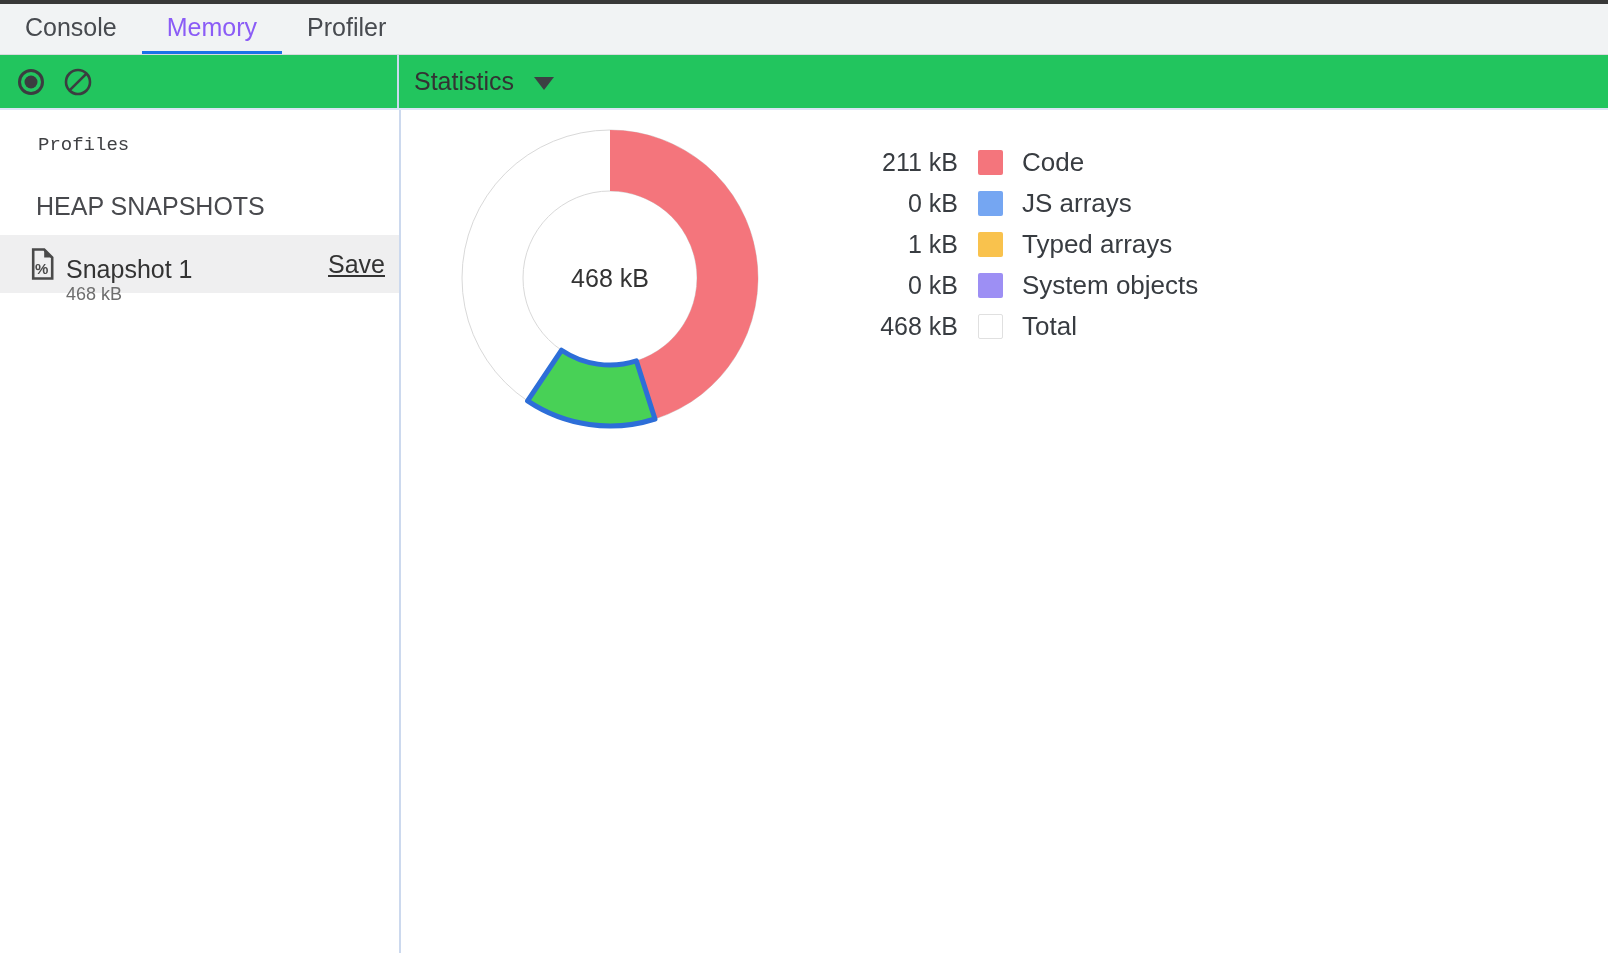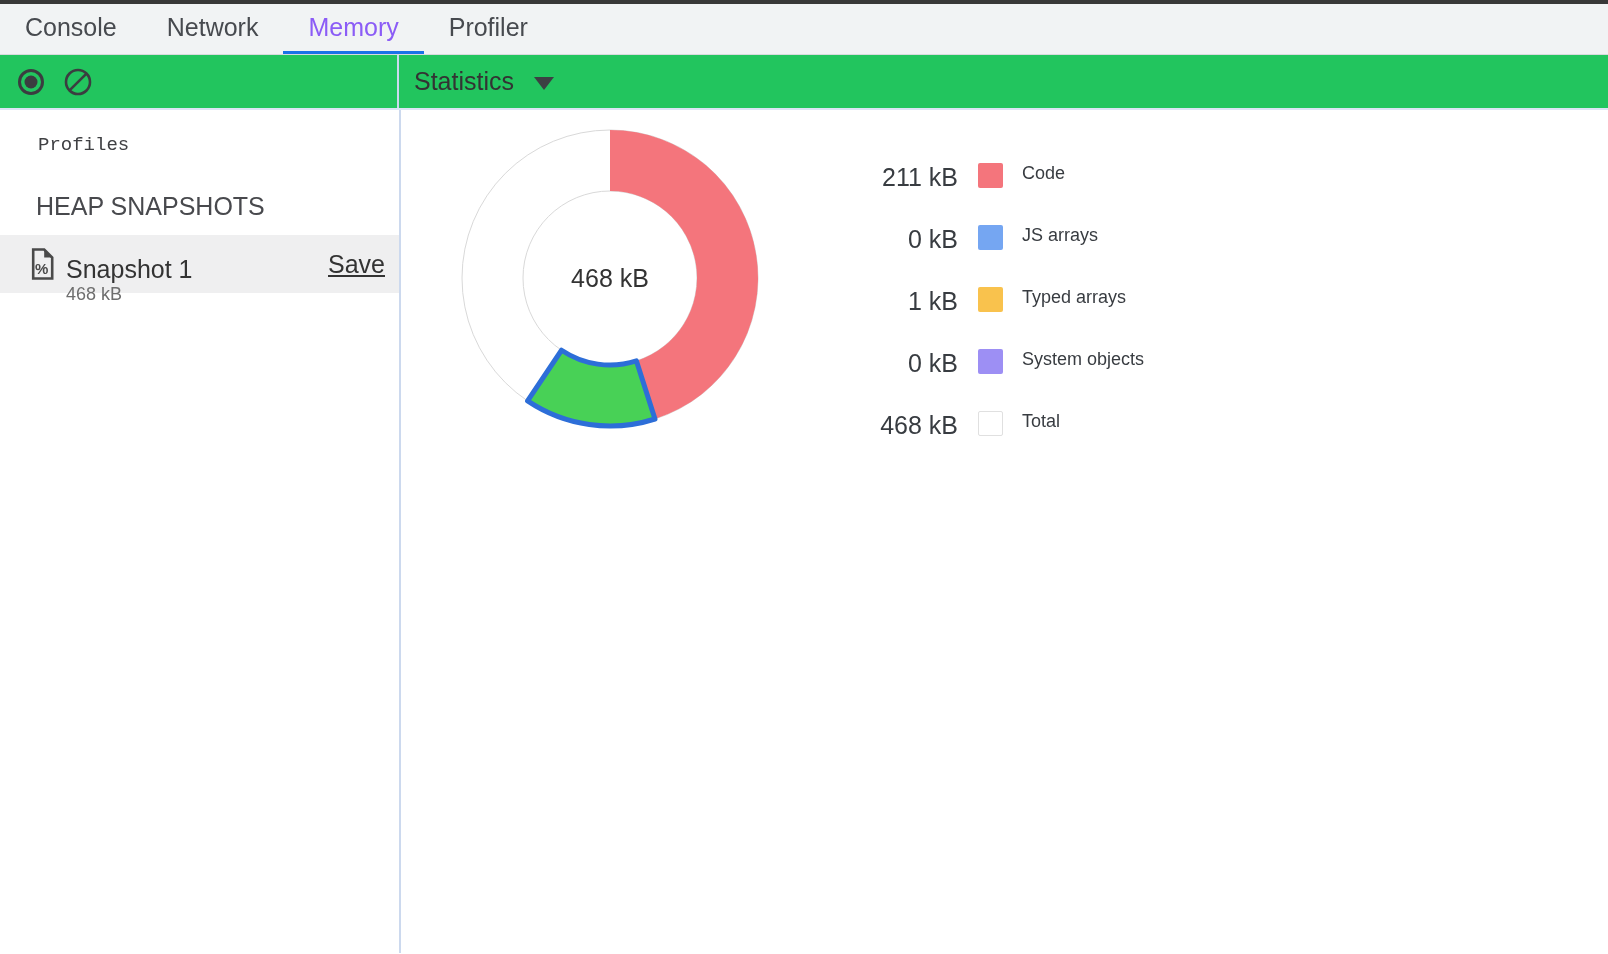--- a/index.html
+++ b/index.html
@@ -45,36 +45,35 @@
 
   
   .donut-wrap { position:absolute; left:59px; top:18px; width:300px; height:300px; }
   .donut-wrap svg { overflow:visible; }
   .donut-center { position:absolute; left:0; top:0; width:300px; height:300px;
     display:flex; align-items:center; justify-content:center;
     font-size:25px; color:#333; pointer-events:none; }
 
   
   .legend { position:absolute; left:457px; top:32px; }
-  .legend-row { display:flex; height:41px; cursor:pointer;margin-top:21px; }
+  .legend-row { display:flex; align-items:center; height:41px; cursor:pointer; }
   .legend-row.sel { font-weight:bold; }
   .legend-size { width:100px; text-align:right; font-size:25px; color:#383c41; }
   .legend-swatch { width:25px; height:25px; margin-left:20px; border-radius:2px;
     flex:0 0 auto; }
-  .legend-label { margin-left:19px; font-size:18px; color:#383c41; white-space:nowrap; }
+  .legend-label { margin-left:19px; font-size:26px; color:#383c41; white-space:nowrap; }
 </style>
 </head>
 <body>
 
 <div>
   <div class="top-strip"></div>
 
   <nav class="tabbar">
     <div class="tab">Console</div>
-    <div class="tab">Network</div>
     <div class="tab active">Memory</div>
     <div class="tab">Profiler</div>
   </nav>
 
   <div class="toolbar">
     <div class="toolbar-left">
       <button class="icon-btn">
         <svg width="28" height="28" viewBox="0 0 28 28">
           <circle cx="14" cy="14" r="11.5" fill="none" stroke="#3b3d40" stroke-width="3"></circle>
           <circle cx="14" cy="14" r="6.5" fill="#3b3d40"></circle>

